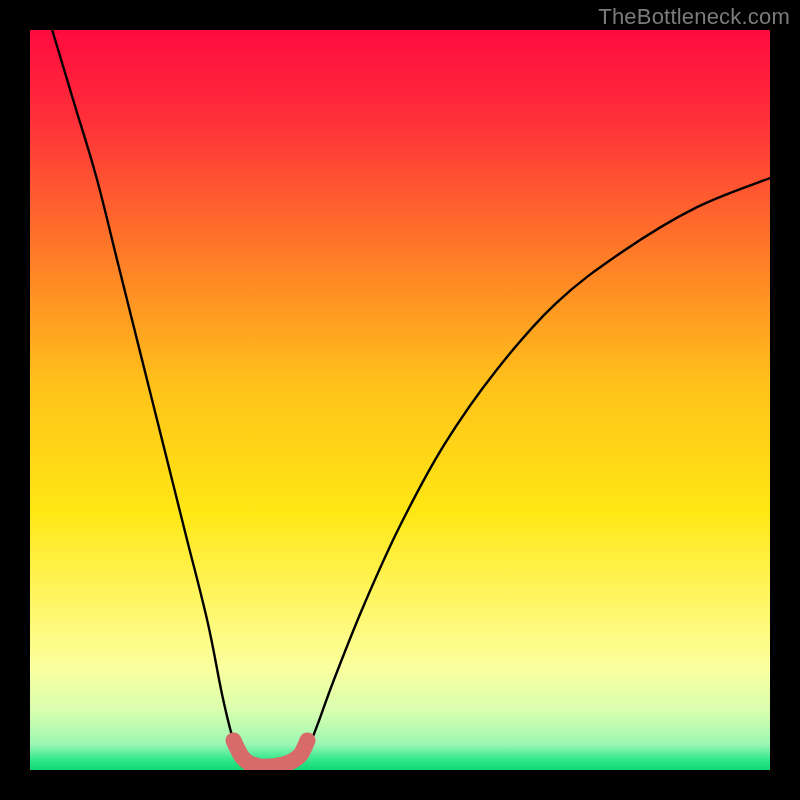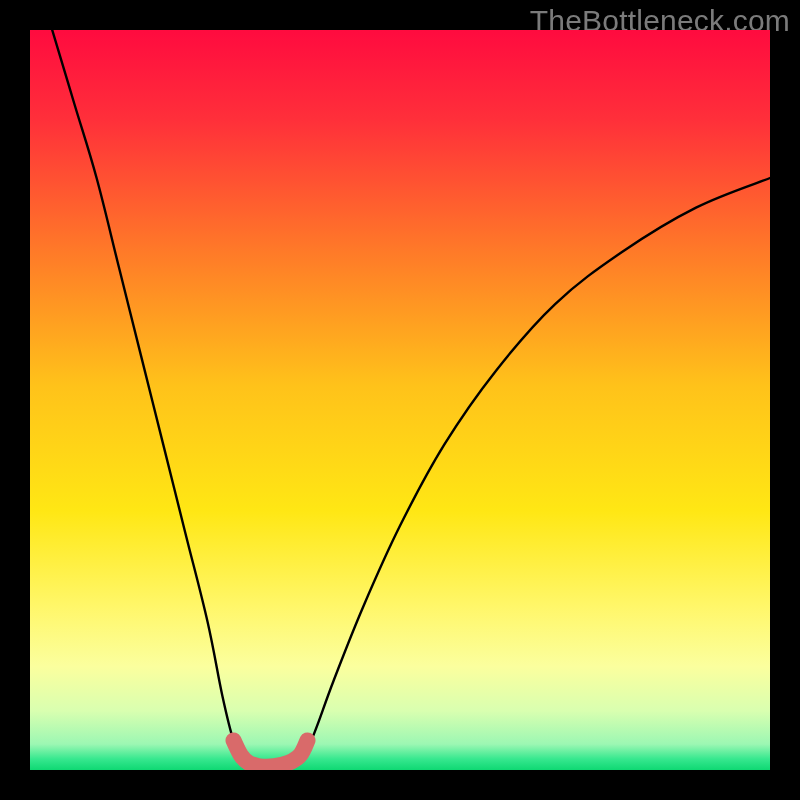--- a/index.html
+++ b/index.html
@@ -31,21 +31,21 @@
   }
   .curve {
     position: absolute;
     inset: 0;
   }
   .watermark {
     position: absolute;
     top: 4px;
     right: 10px;
     color: #7b7b7b;
-    font-size: 30px;
+    font-size: 22px;
     font-weight: 400;
     letter-spacing: 0.2px;
     user-select: none;
   }
 </style>
 </head>
 <body>
 
 <div class="frame">
 

